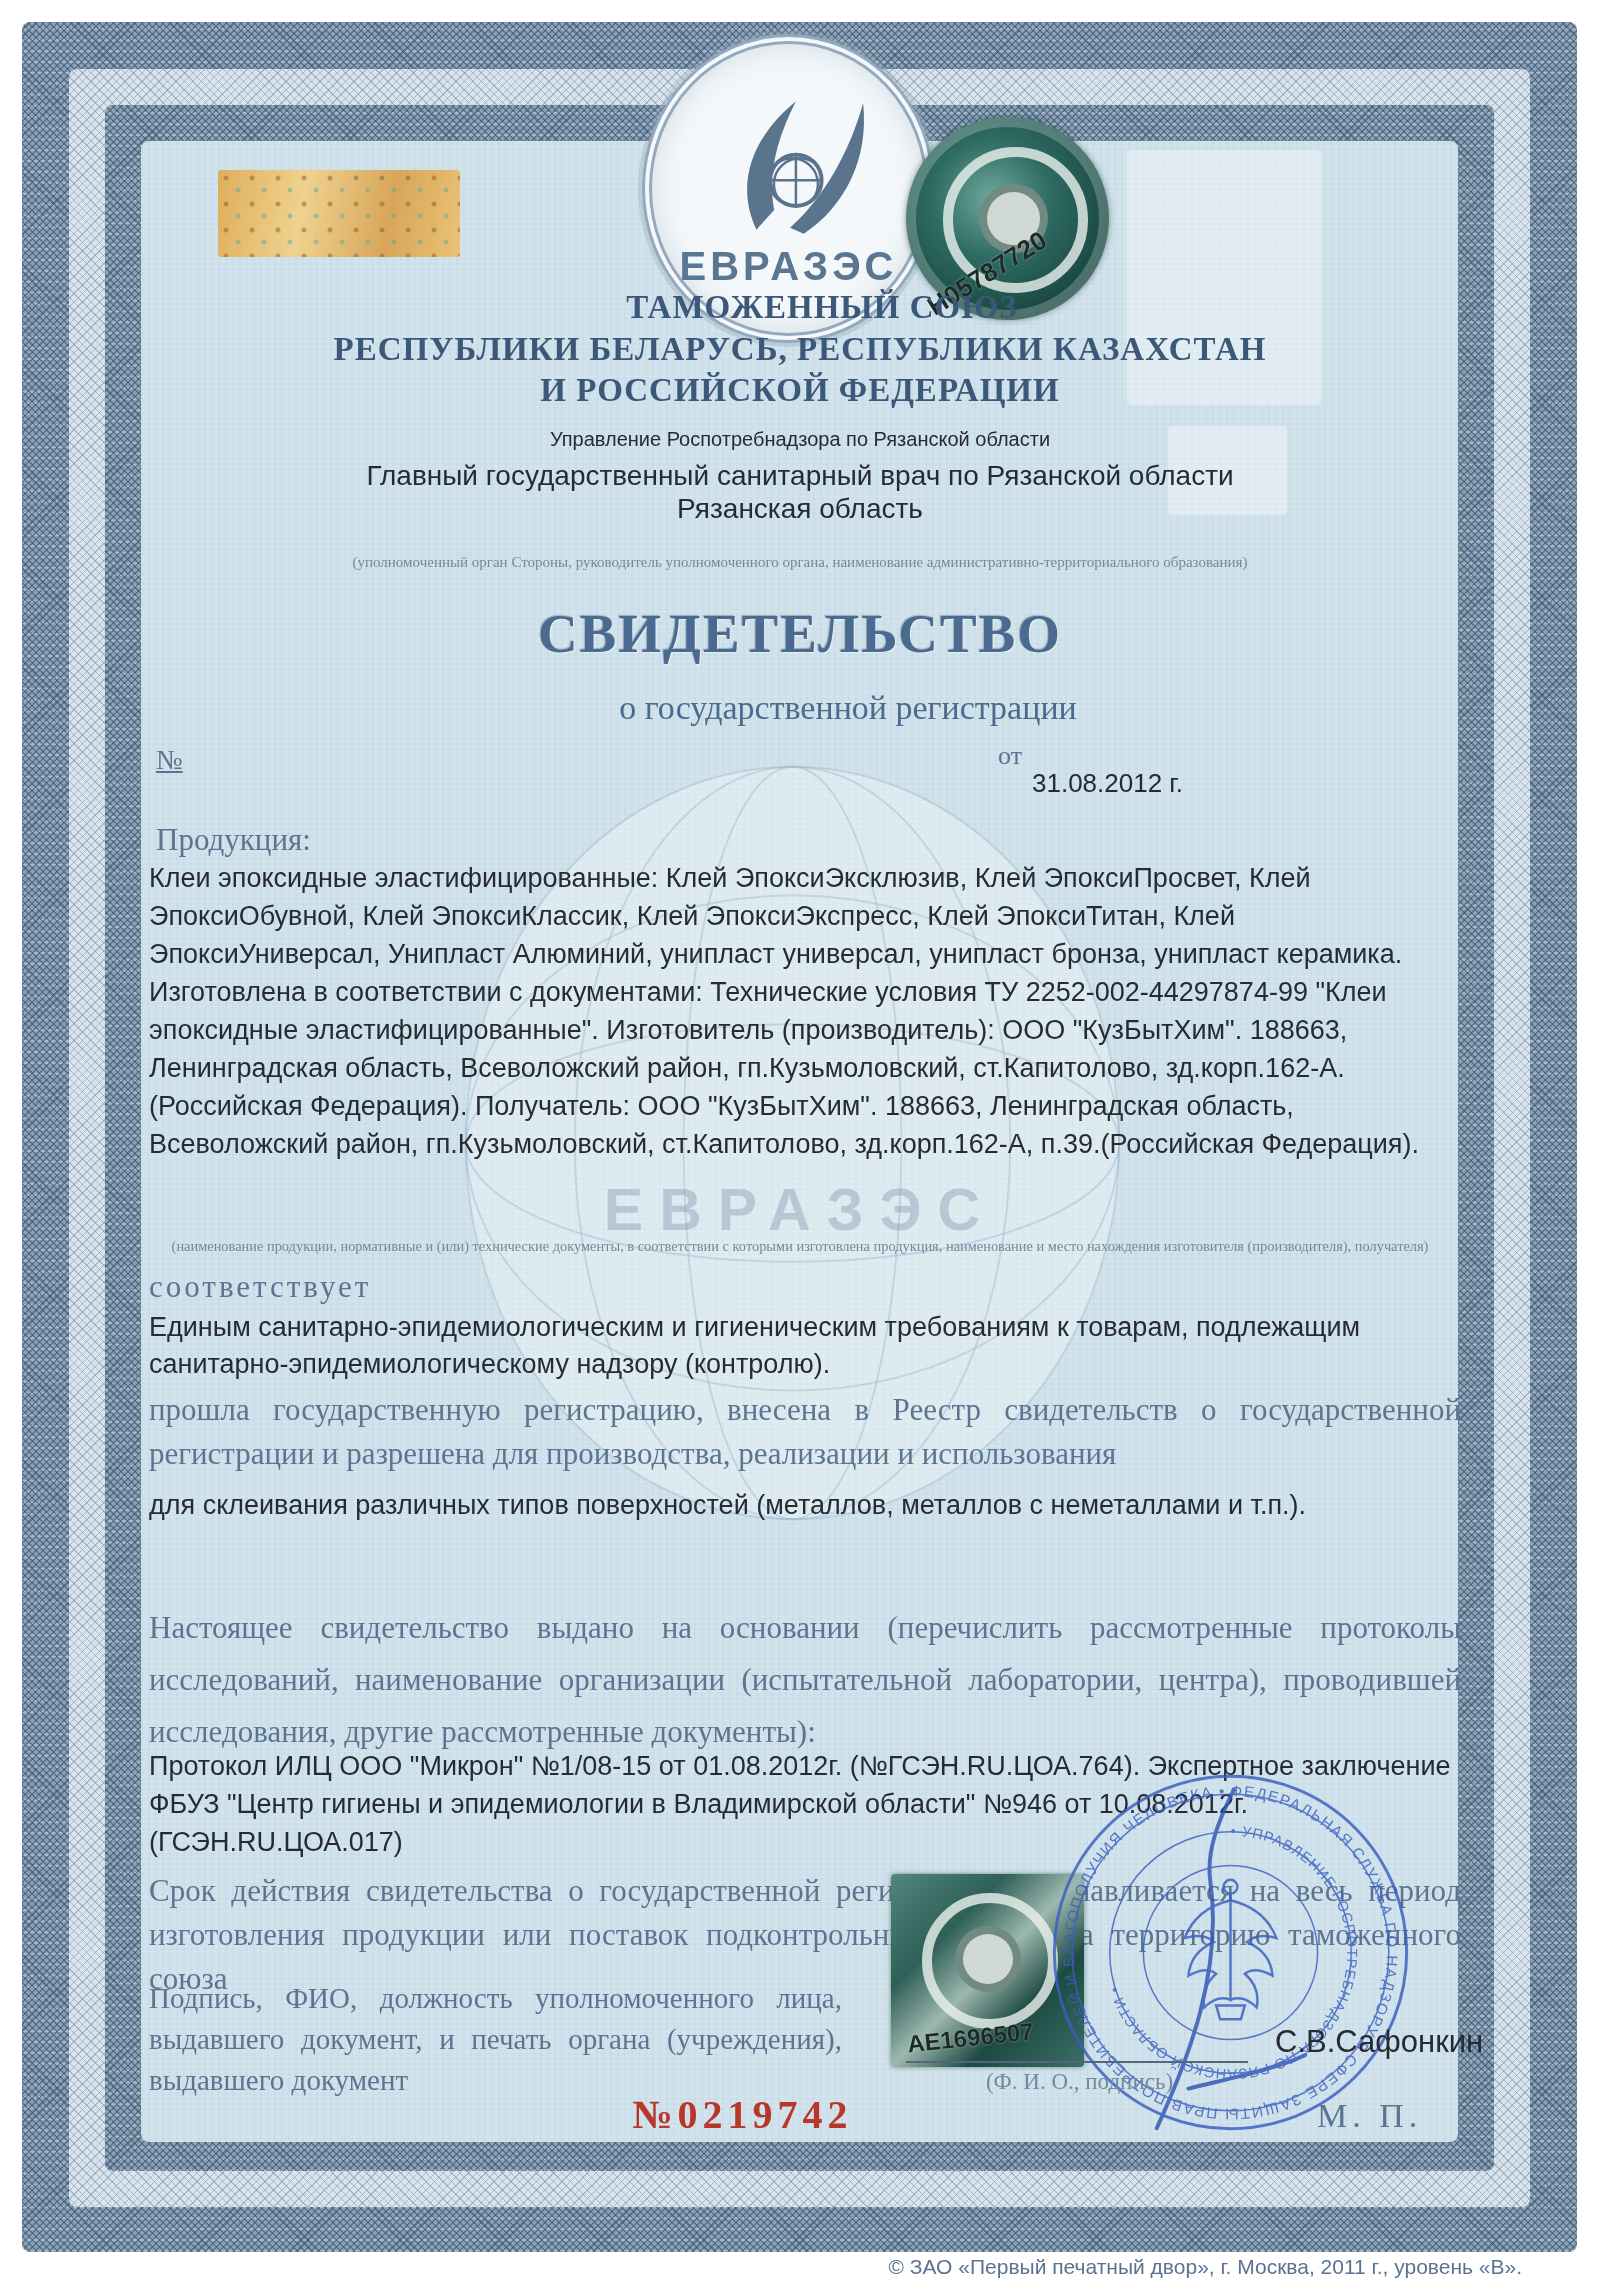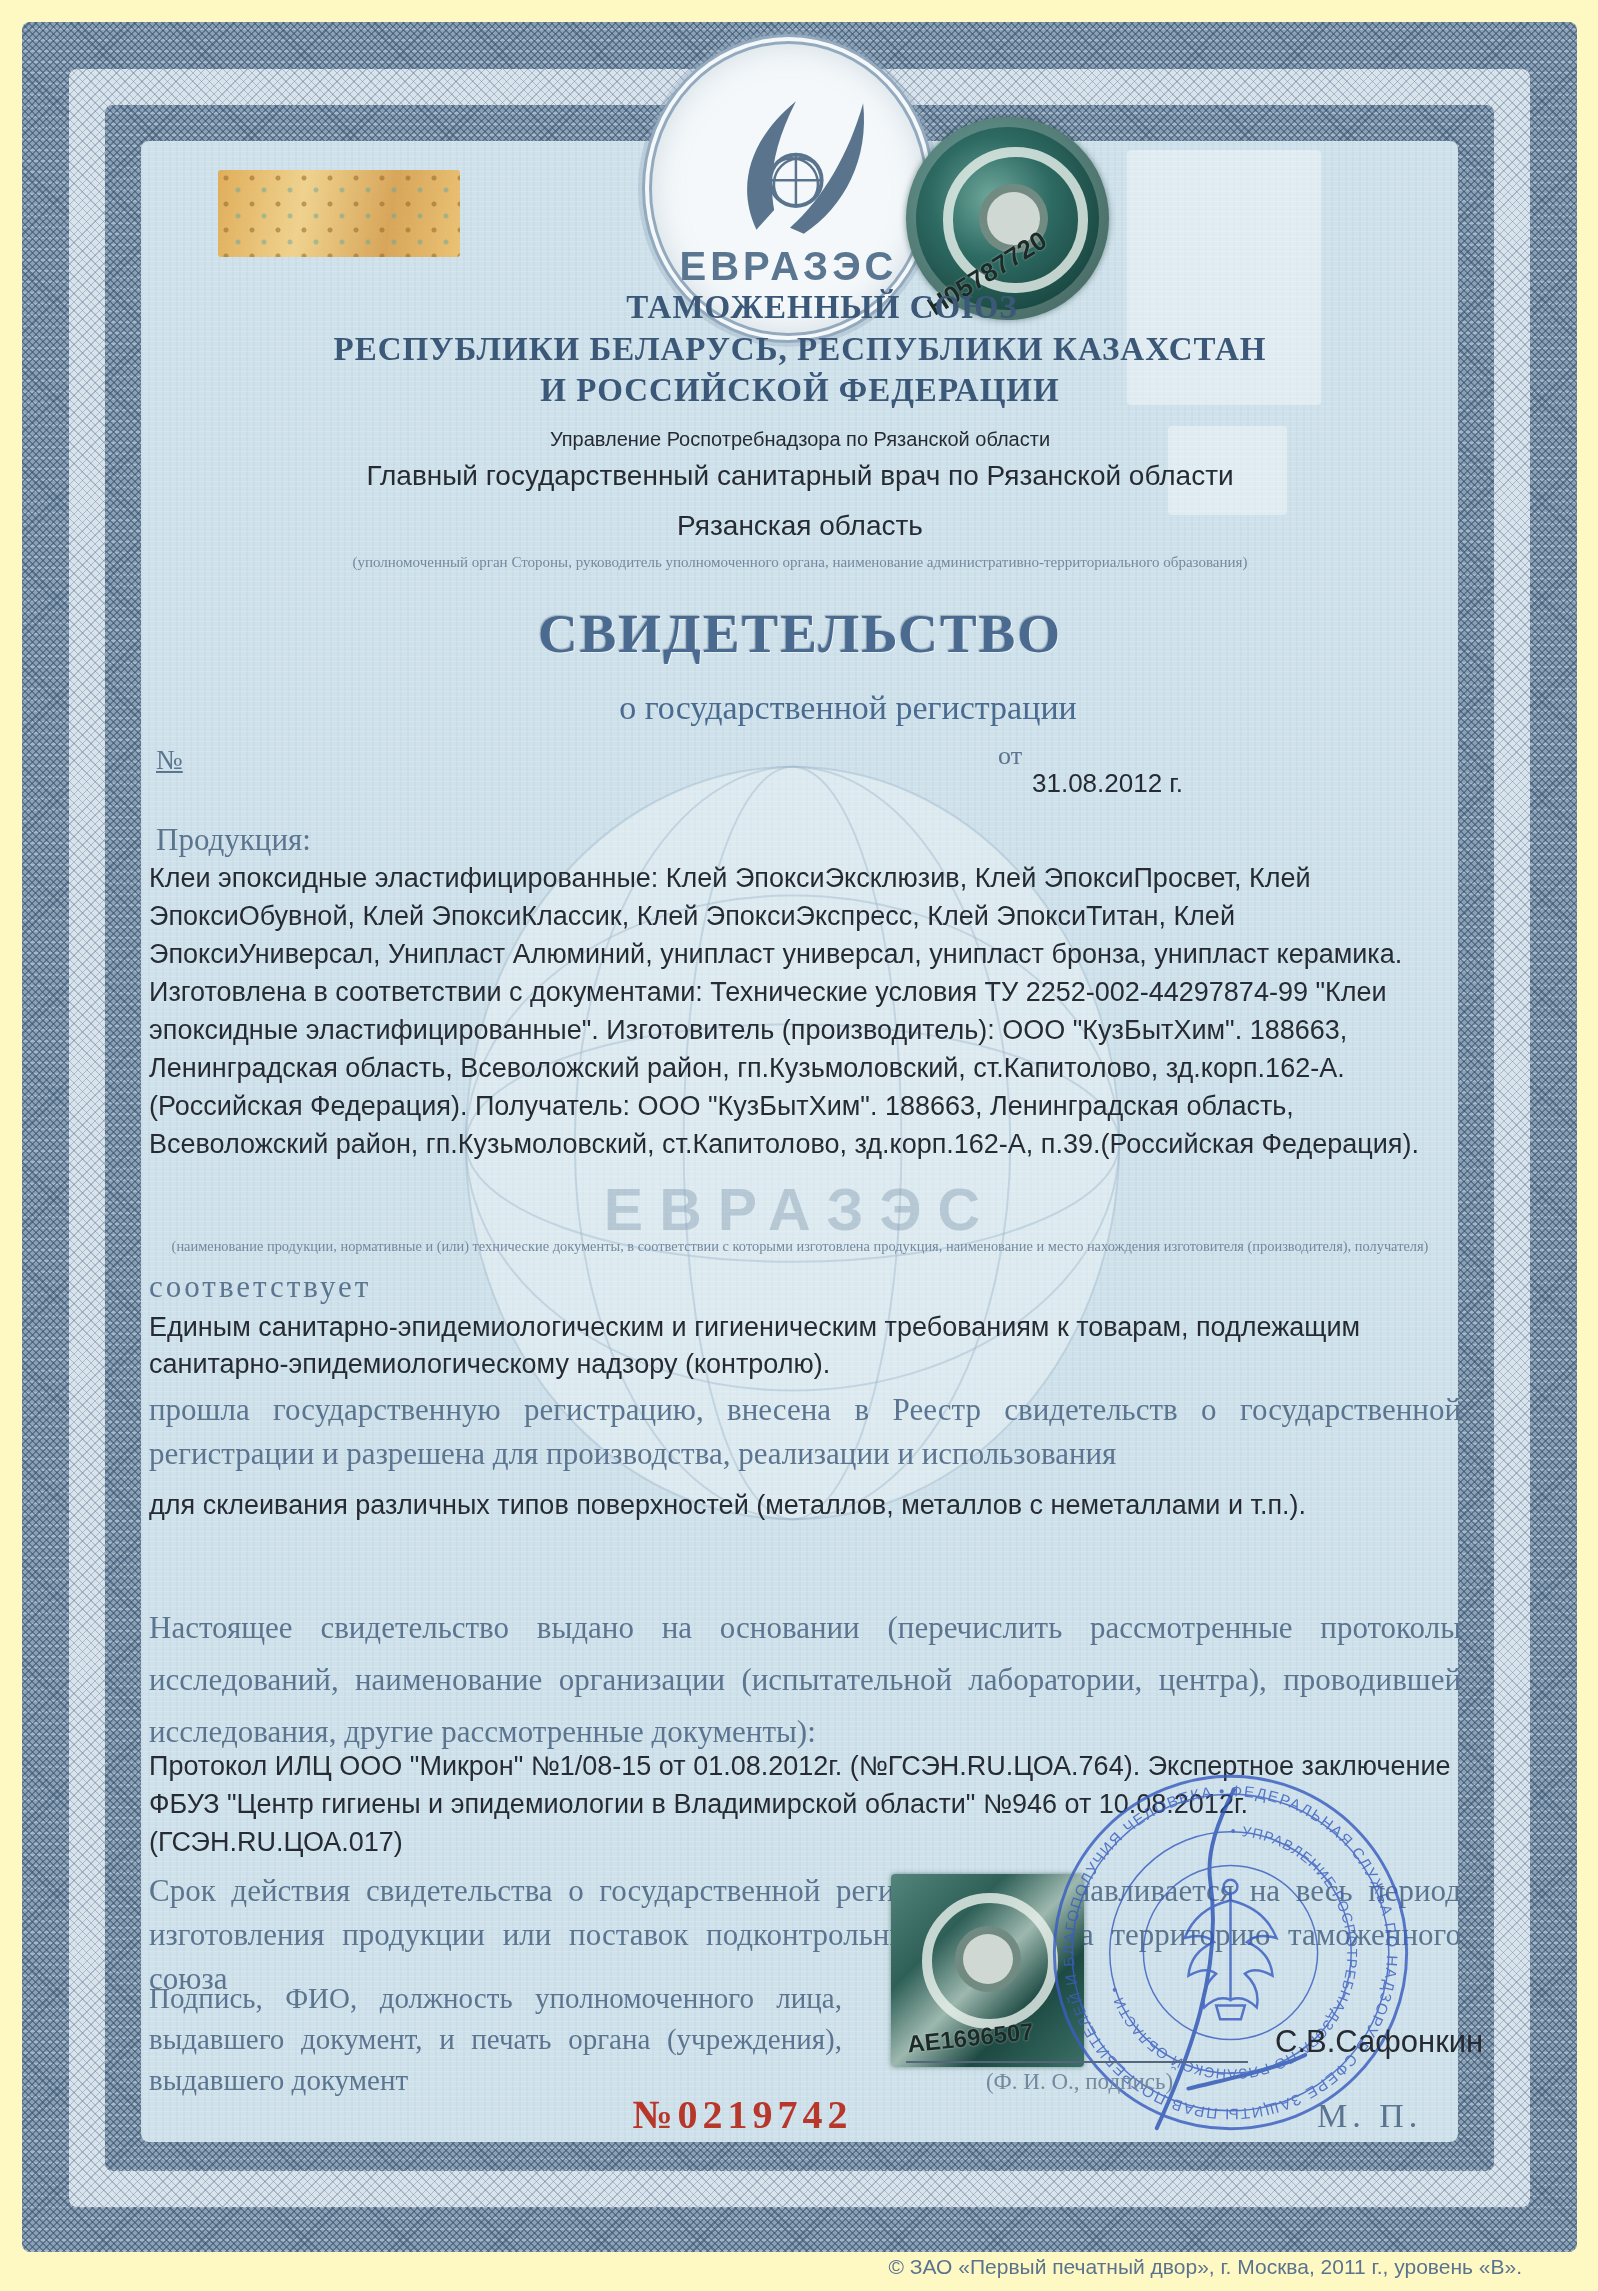--- a/index.html
+++ b/index.html
@@ -1,18 +1,18 @@
 <!DOCTYPE html>
 <html><head>
 <meta charset="utf-8">
 <style>
   html,body{margin:0;padding:0;background:#d8dad6;}
   #page{
     position:relative;width:1599px;height:2292px;
-    background:#fef9c3;overflow:hidden;
+    background:#ffffff;overflow:hidden;
     font-family:"Liberation Serif",serif;
   }
   
   .frame{position:absolute;border-radius:8px;}
   .frame-dark{
     background-color:#8aa0b5;
     background-image:
       repeating-linear-gradient(45deg, rgba(55,80,108,.55) 0 1.5px, transparent 1.5px 5px),
       repeating-linear-gradient(-45deg, rgba(55,80,108,.55) 0 1.5px, transparent 1.5px 5px),
       repeating-linear-gradient(0deg, rgba(235,242,247,.28) 0 2px, transparent 2px 11px);
@@ -120,21 +120,21 @@
     <div class="holo-core"></div>
     <div class="holo-num" style="left:14px;top:141px;font-size:26px;transform:rotate(-32deg);">Н05787720</div>
   </div>
 
   <div class="abs hdr-union center" style="left:141px;top:289px;width:1318px;font-size:33px;padding-left:22px;">ТАМОЖЕННЫЙ СОЮЗ</div>
   <div class="abs hdr-union center" style="left:141px;top:331px;width:1318px;font-size:33px;">РЕСПУБЛИКИ БЕЛАРУСЬ, РЕСПУБЛИКИ КАЗАХСТАН</div>
   <div class="abs hdr-union center" style="left:141px;top:372px;width:1318px;font-size:33px;">И РОССИЙСКОЙ ФЕДЕРАЦИИ</div>
 
   <div class="abs filled center" style="left:141px;top:428px;width:1318px;font-size:20px;">Управление Роспотребнадзора по Рязанской области</div>
   <div class="abs filled center" style="left:141px;top:460px;width:1318px;font-size:28px;">Главный государственный санитарный врач по Рязанской области</div>
-  <div class="abs filled center" style="left:141px;top:493px;width:1318px;font-size:28px;margin-top:17px;">Рязанская область</div>
+  <div class="abs filled center" style="left:141px;top:493px;width:1318px;font-size:28px;">Рязанская область</div>
   <div class="abs caption center" style="left:141px;top:554px;width:1318px;font-size:15px;">(уполномоченный орган Стороны, руководитель уполномоченного органа, наименование административно-территориального образования)</div>
 
   <div id="title-main" class="abs center" style="left:141px;top:602px;width:1318px;font-size:55px;">СВИДЕТЕЛЬСТВО</div>
   <div id="title-sub" class="abs center" style="left:141px;top:689px;width:1318px;font-size:34px;">о государственной регистрации</div>
 
   <div class="abs tpl" style="left:156px;top:744px;font-size:28px;text-decoration:underline;">№</div>
   <div class="abs tpl" style="left:998px;top:741px;font-size:26px;">от</div>
   <div class="abs filled" style="left:1032px;top:768px;font-size:26px;">31.08.2012 г.</div>
 
   <div class="abs tpl" style="left:156px;top:822px;font-size:31px;">Продукция:</div>

